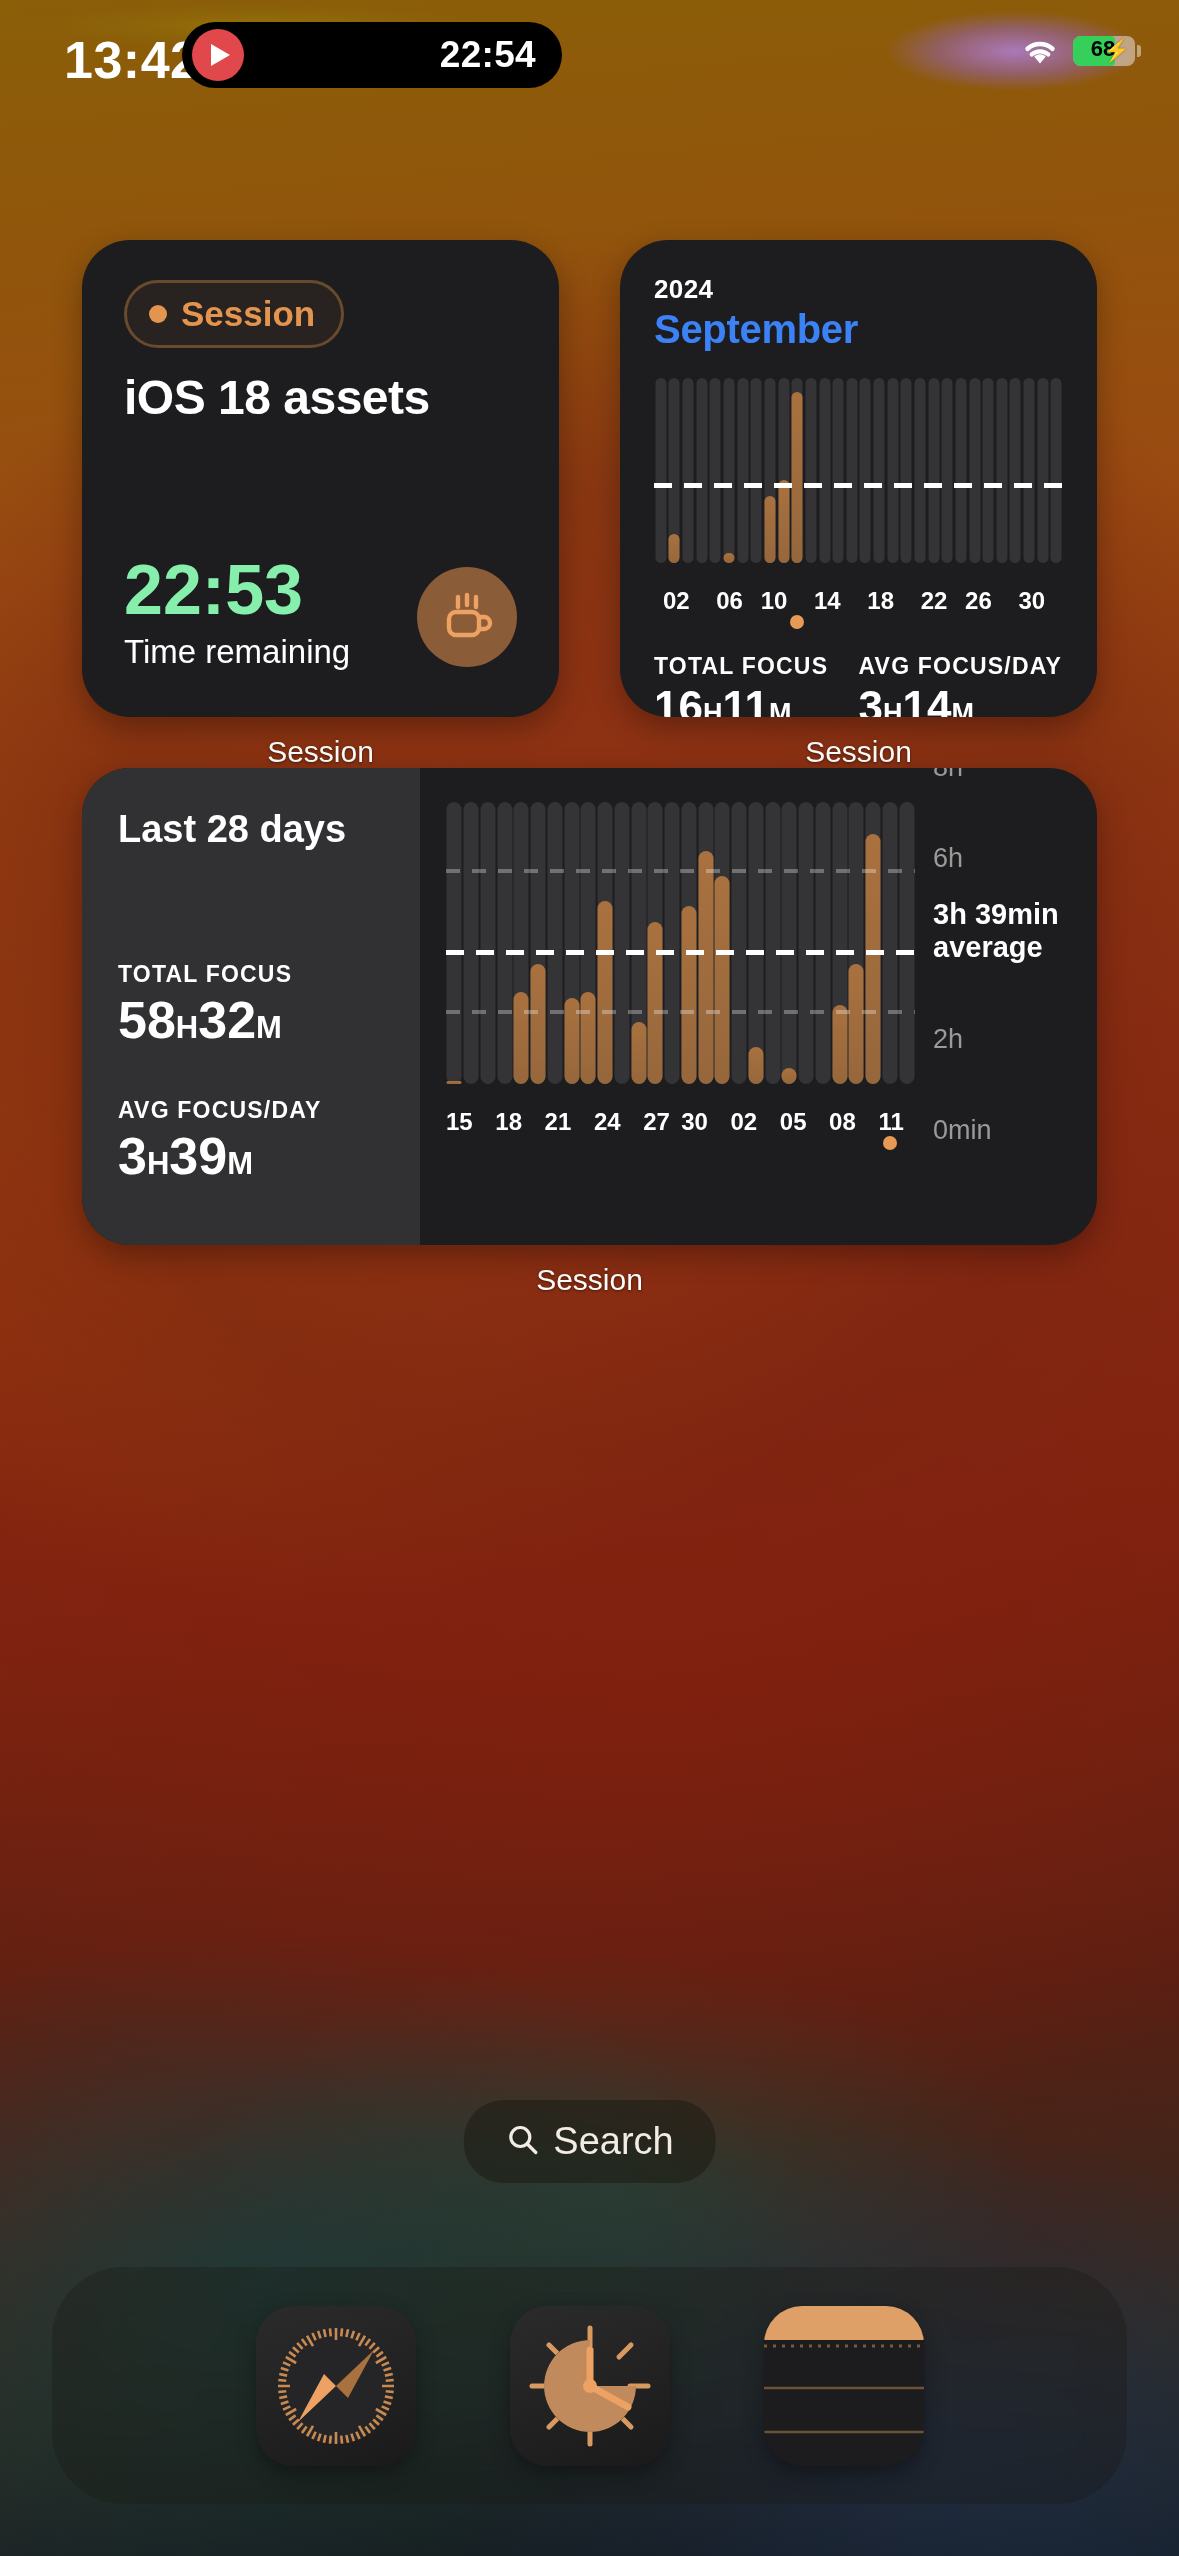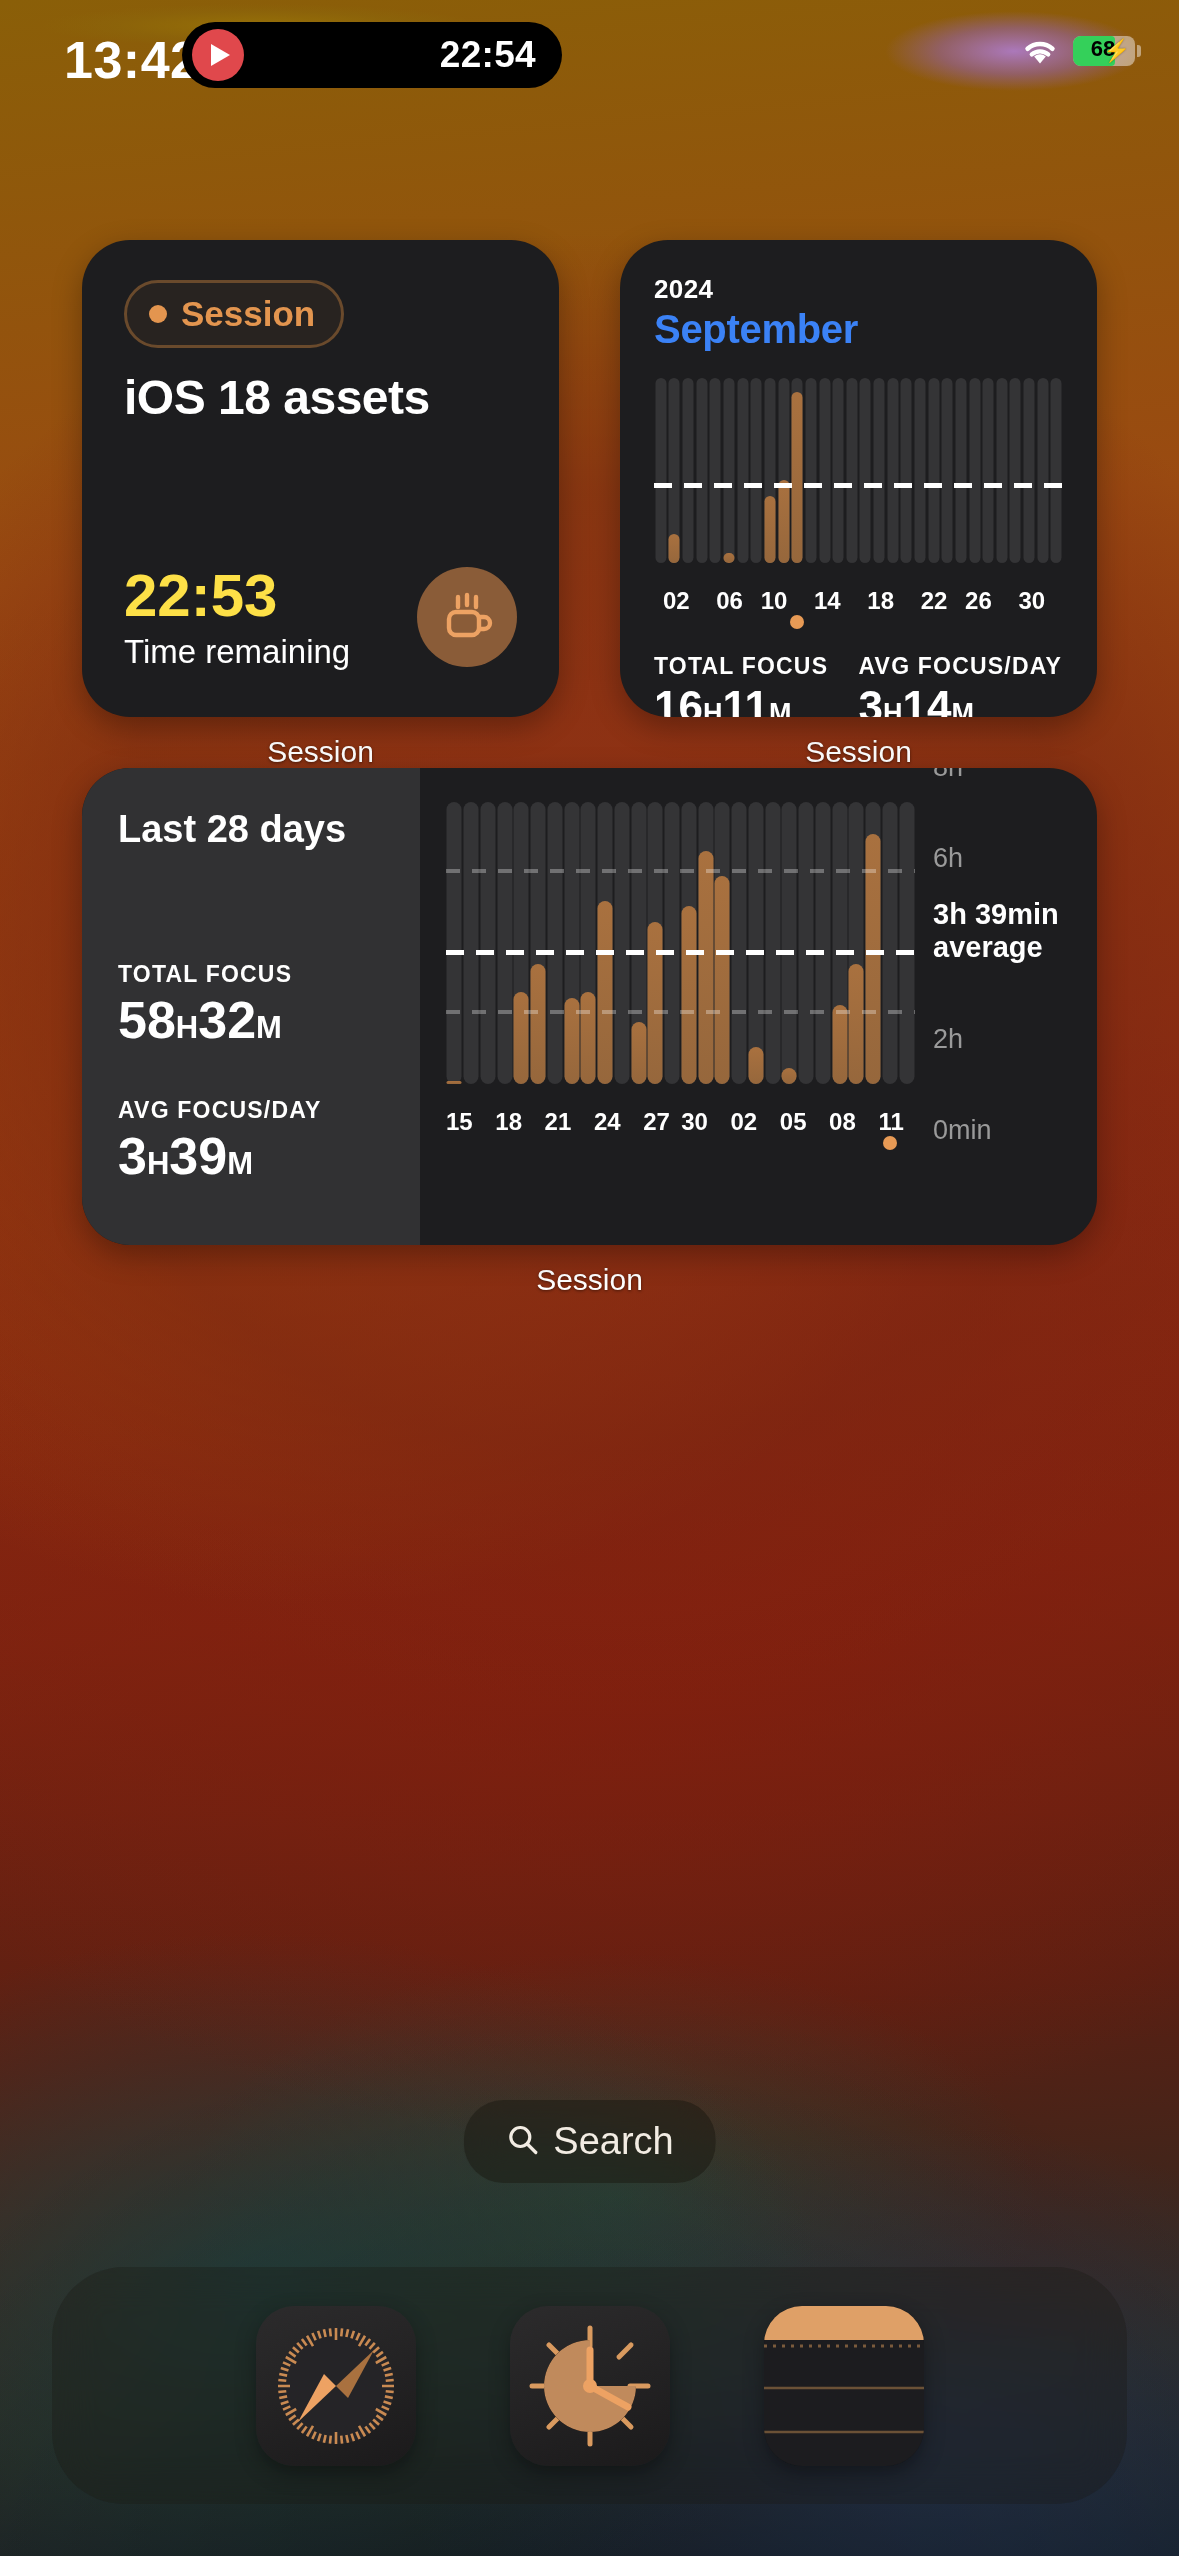--- a/index.html
+++ b/index.html
@@ -105,21 +105,21 @@
   }
   .session-pill .dot{ width:18px;height:18px;border-radius:50%;background:#e3954f; }
   .session-pill .txt{ color:#e3954f; font-size:35px; font-weight:700; }
   .w-title{
     color:#fff; font-size:48px; font-weight:700; margin-top:22px; letter-spacing:-0.5px;
   }
   .timer-row{
     position:absolute; left:42px; right:42px; bottom:46px;
     display:flex; align-items:flex-end; justify-content:space-between;
   }
-  .timer-big{ color:#fde047; font-size:60px; font-weight:700; line-height:1.05; }
+  .timer-big{ color:#86efac; font-size:70px; font-weight:700; line-height:1.05; }
   .timer-sub{ color:#fff; font-size:33px; font-weight:400; margin-top:6px; }
   .coffee-circle{
     width:100px;height:100px;border-radius:50%;
     background:#8a5c38; display:flex;align-items:center;justify-content:center;
     margin-bottom:4px;
   }
 
   
   #w-month{ left:620px; top:0; width:477px; }
   #w-month .widget-card{ width:477px; height:477px; padding:34px 34px 30px; }

